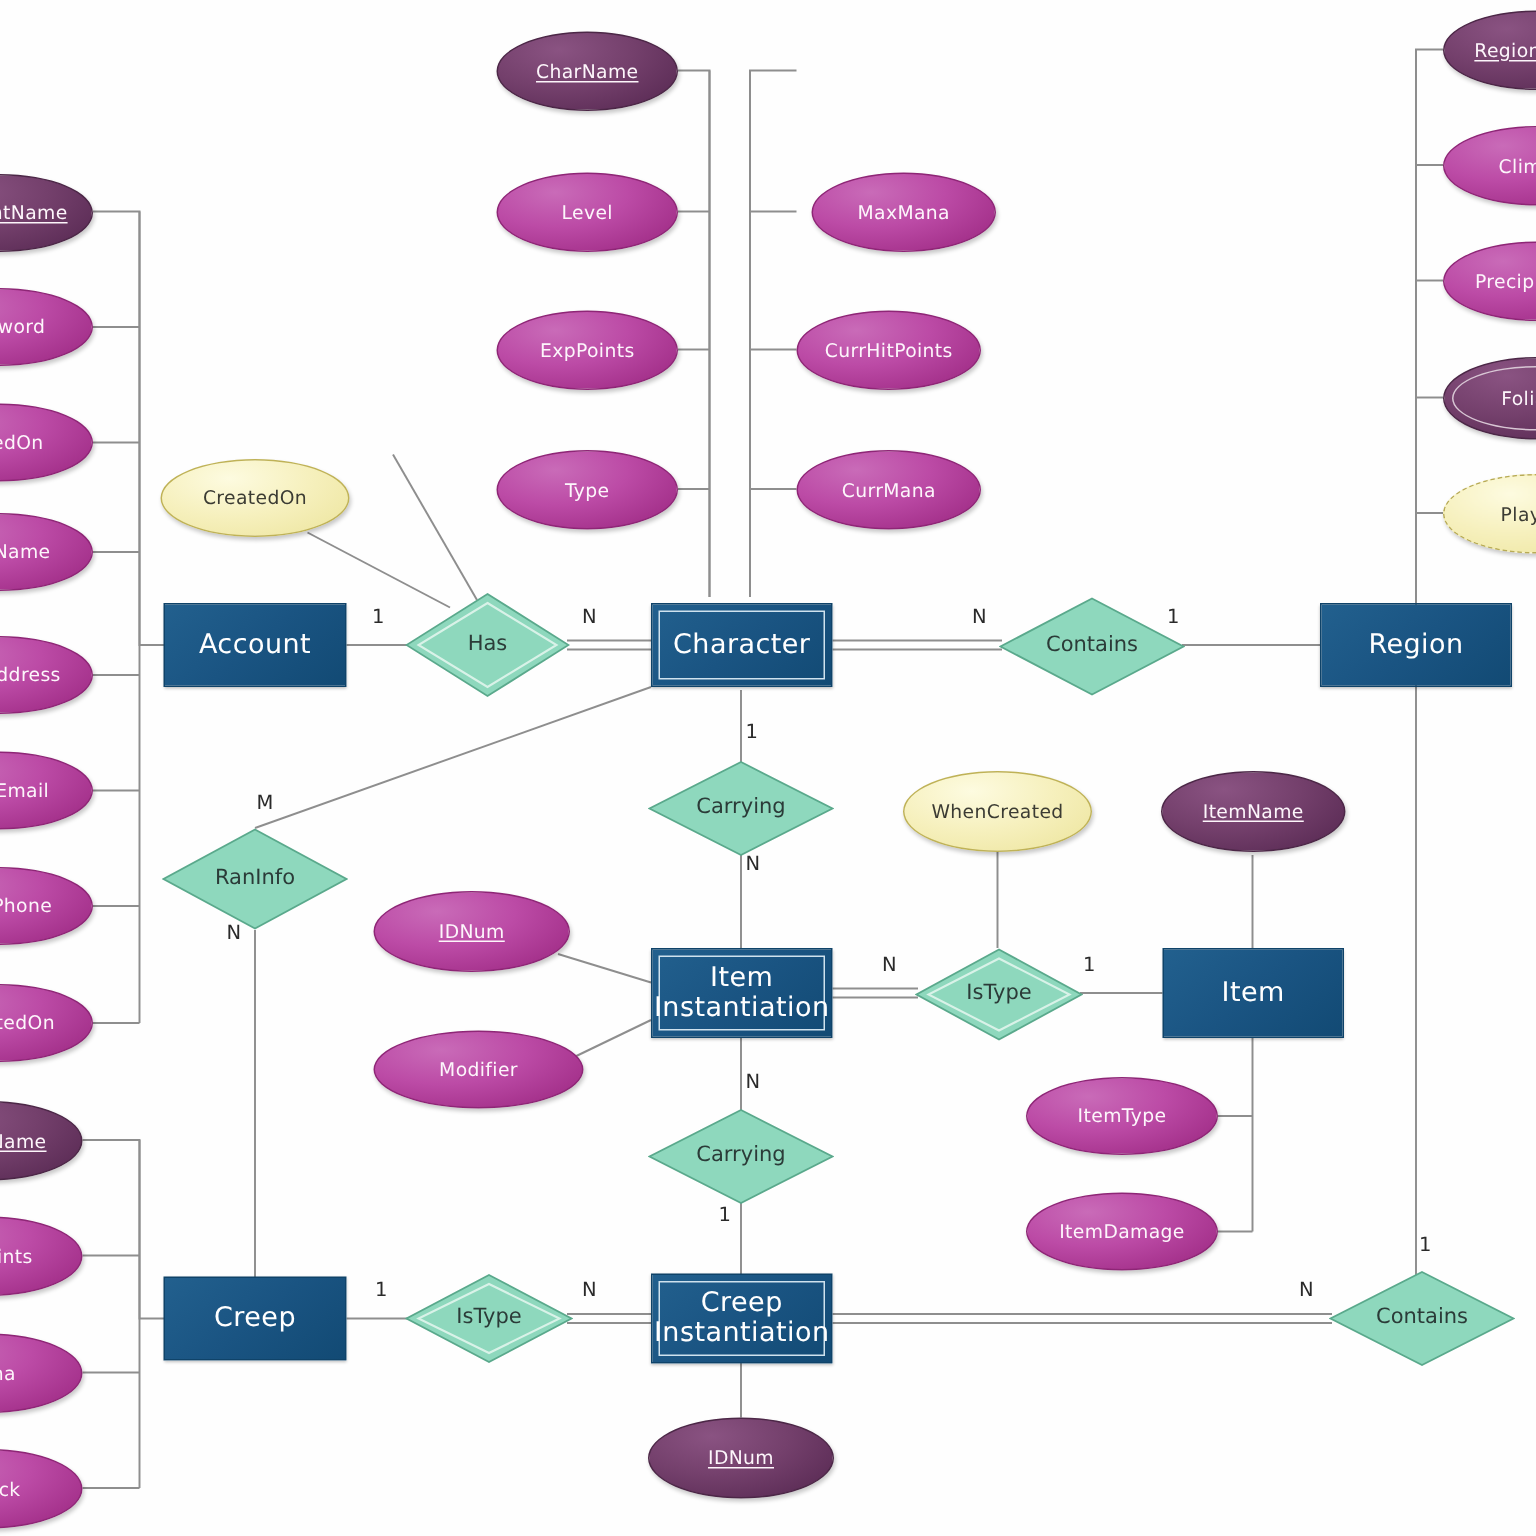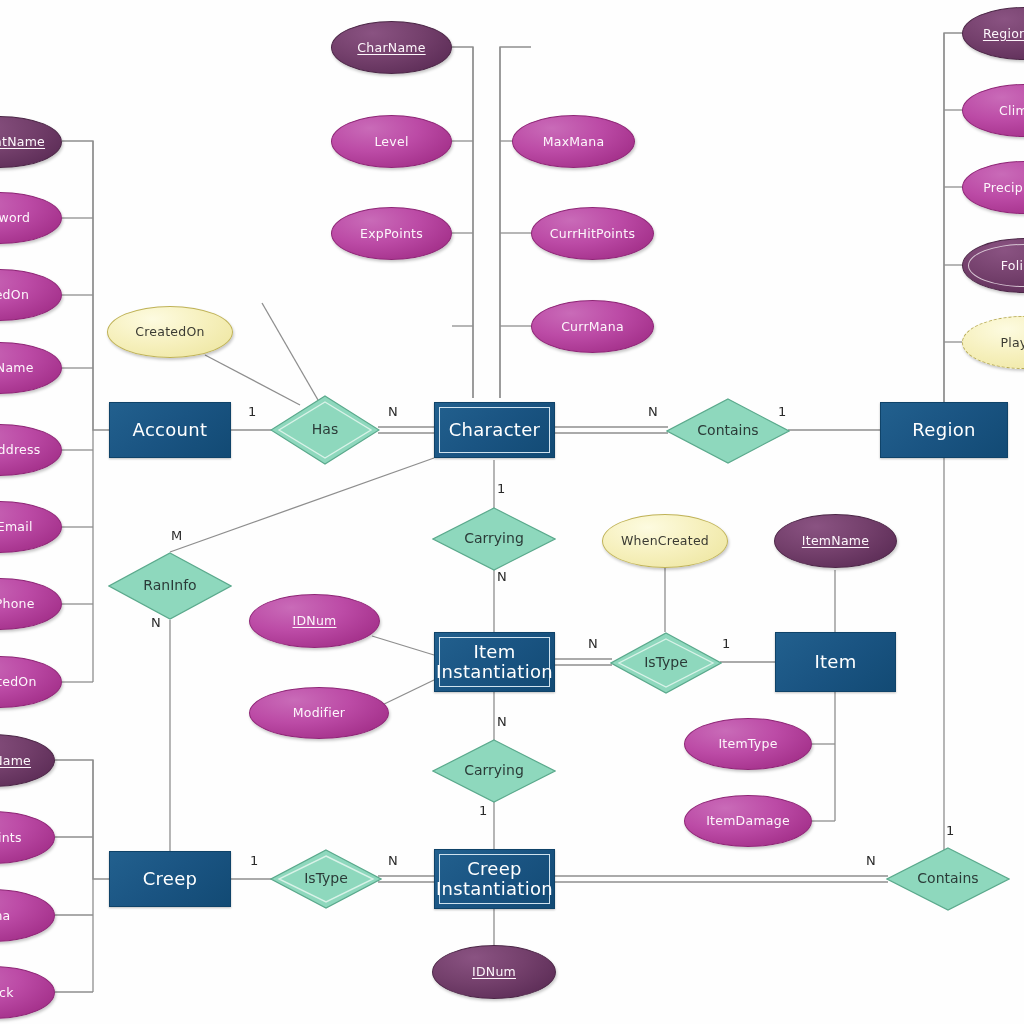--- a/index.html
+++ b/index.html
@@ -221,21 +221,24 @@
 
   <div class="node attr key" style="left:331px; top:21px; width:121px; height:53px;">
     <span class="txt">CharName</span>
   </div>
   <div class="node attr normal" style="left:331px; top:115px; width:121px; height:53px;">
     <span class="txt">Level</span>
   </div>
   <div class="node attr normal" style="left:331px; top:207px; width:121px; height:53px;">
     <span class="txt">ExpPoints</span>
   </div>
-  <div class="node attr normal" style="left:512px; top:115px; width:123px; height:53px;">
+  <div class="node attr normal" style="left:331px; top:300px; width:121px; height:53px;">
+    <span class="txt">Type</span>
+  </div>
+  <div class="node attr normal" style="left:541px; top:115px; width:123px; height:53px;">
     <span class="txt">MaxMana</span>
   </div>
   <div class="node attr normal" style="left:531px; top:207px; width:123px; height:53px;">
     <span class="txt">CurrHitPoints</span>
   </div>
   <div class="node attr normal" style="left:531px; top:300px; width:123px; height:53px;">
     <span class="txt">CurrMana</span>
   </div>
 
   <div class="node attr stored-yellow" style="left:107px; top:306px; width:126px; height:52px;">

